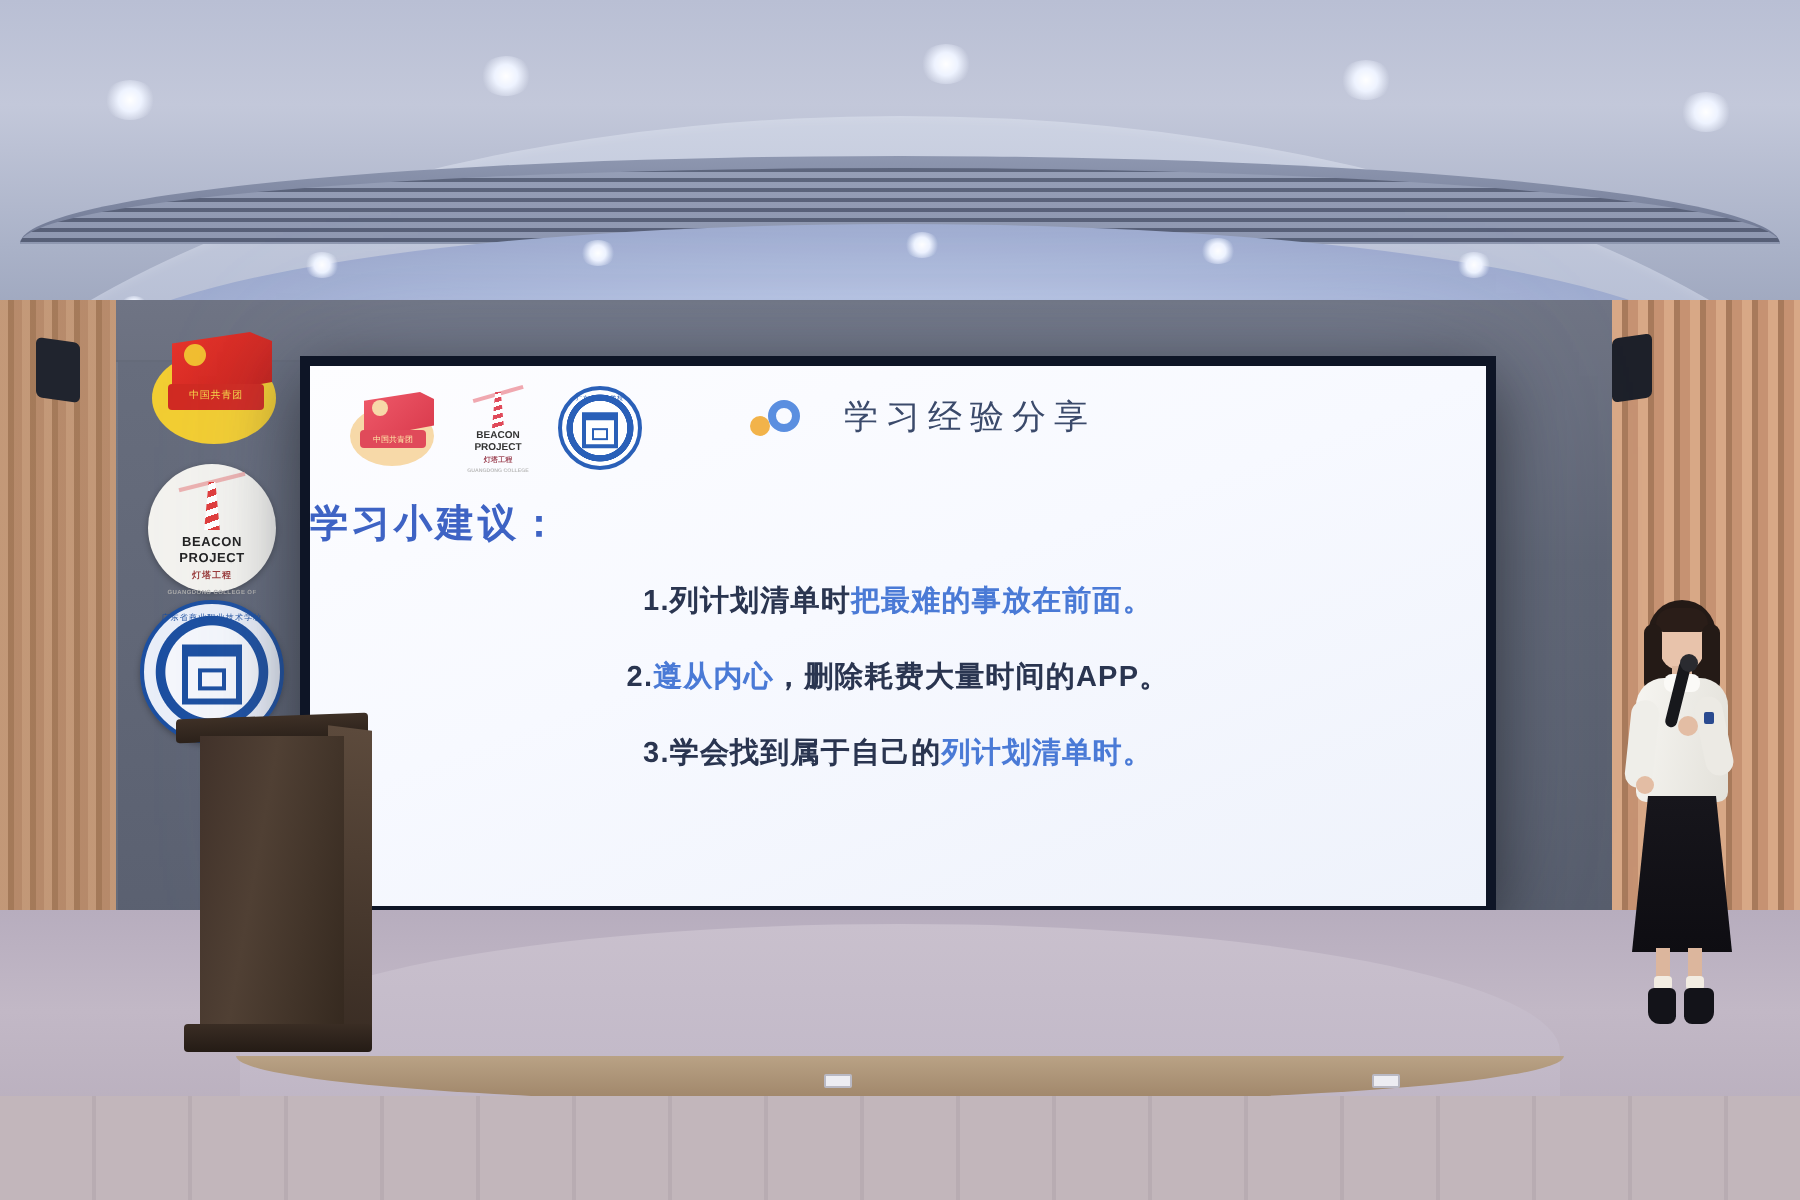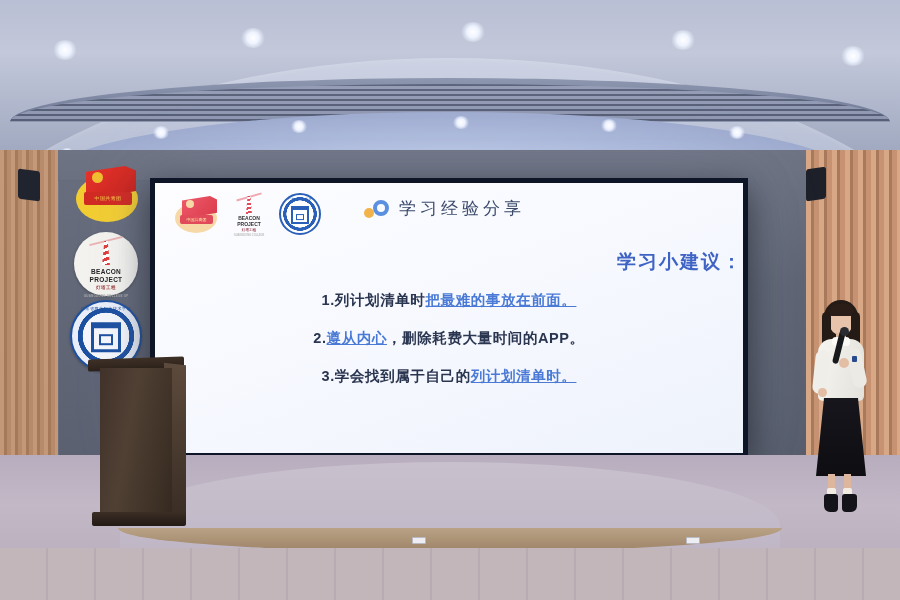--- a/index.html
+++ b/index.html
@@ -166,37 +166,37 @@
   .sl-beacon .lb3 { font-size:2.6px; color:#bbb; }
   .sl-seal { position:relative; width:42px; height:42px; border-radius:50%;
     border:2px solid #2a60b8;
     background:radial-gradient(circle,#fff 50%,#2a60b8 51%,#2a60b8 62%,#fff 63%); }
   .sl-seal .g { position:absolute; left:50%; top:50%; transform:translate(-50%,-44%);
     width:18px; height:18px; border:2px solid #2a60b8; border-top-width:4px; }
   .sl-seal .g::before { content:""; position:absolute; left:3px; top:4px; right:3px; bottom:2px; border:1.5px solid #2a60b8; }
   .sl-seal .at { position:absolute; left:0; right:0; top:2px; text-align:center; font-size:3px; color:#2a60b8; letter-spacing:.4px; }
 
   
-  .slide-header { position:absolute; left:209px; top:14px; display:flex; align-items:center; gap:7px; }
+  .slide-header { position:absolute; left:220px; top:14px; display:flex; align-items:center; gap:19px; }
   .hdr-icon { position:relative; width:28px; height:18px; }
   .hdr-dot { position:absolute; left:0; bottom:0; width:10px; height:10px; border-radius:50%; background:#f2b34a; }
   .hdr-ring { position:absolute; left:9px; top:0; width:16px; height:16px; border-radius:50%;
     border:4px solid #5b8fe0; }
   .hdr-text { font-size:17px; color:#3b4a6b; letter-spacing:4px; font-weight:500; }
 
   .slide-title {
-    position:absolute; left:0; right:0; top:66px; text-align:right;
-    font-size:19px; font-weight:bold; color:#3e63c4; letter-spacing:2px;padding-left:46px;
+    position:absolute; left:0; right:0; top:66px; text-align:left;
+    font-size:19px; font-weight:bold; color:#3e63c4; letter-spacing:2px;
   }
   .slide-lines { position:absolute; left:0; right:0; top:108px; }
   .s-line {
     text-align:center; font-size:14.5px; font-weight:bold; color:#2a3550;
     letter-spacing:.6px; margin-bottom:19px; white-space:nowrap;
   }
-  .hl { color:#4a7ad6;text-decoration:underline; }
+  .hl { color:#4a7ad6; }
 
   
   .stage {
     position:absolute; left:0; top:455px; width:900px; height:145px;
     background:linear-gradient(180deg,#b7adbe 0%,#c2b8c6 35%,#b3a9b8 100%);
   }
   .stage-curve {
     position:absolute; left:120px; top:462px; width:660px; height:110px;
     border-radius:50% 50% 0 0 / 58% 58% 0 0;
     background:linear-gradient(180deg,#c9c0cd 0%,#c3bac9 60%,#bcb2c1 100%);

